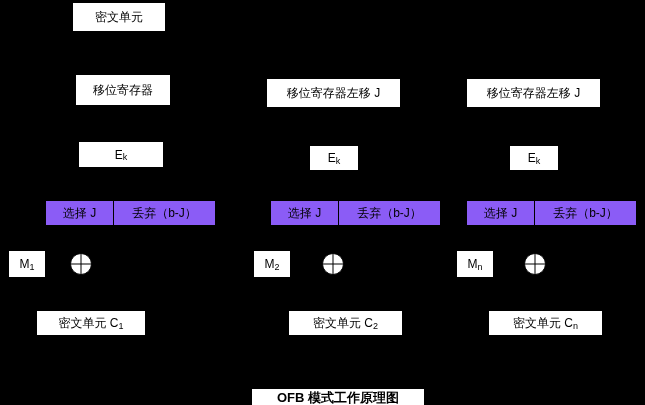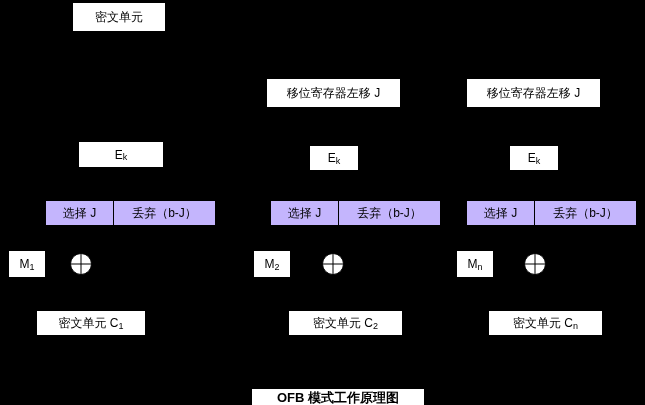--- a/index.html
+++ b/index.html
@@ -29,21 +29,21 @@
     font-size: 12px;
     display: flex;
     align-items: center;
     justify-content: center;
     box-sizing: border-box;
     white-space: nowrap;
     line-height: 1;
   }
   .split {
     position: absolute;
-    background: #c4b5fd;
+    background: #8b5cf6;
     border: 1px solid #000000;
     box-sizing: border-box;
     display: flex;
     align-items: stretch;
     font-size: 12px;
     color: #000000;
   }
   .split > .cell {
     display: flex;
     align-items: center;
@@ -101,20 +101,23 @@
 </style>
 </head>
 <body>
 
 <div class="canvas">
 
   <div class="box" style="left:72px; top:2px; width:94px; height:30px;">
     <span>密文单元</span>
   </div>
 
+  <div class="box" style="left:75px; top:74px; width:96px; height:32px;">
+    <span>移位寄存器</span>
+  </div>
 
   <div class="box" style="left:78px; top:141px; width:86px; height:27px;">
     <span>E</span>
       <span class="sub">k</span>
   </div>
 
   <div class="split" style="left:45px; top:200px; width:171px; height:26px;">
     <div class="cell left" style="width:68px;">
       <span>选择 J</span>
     </div>

